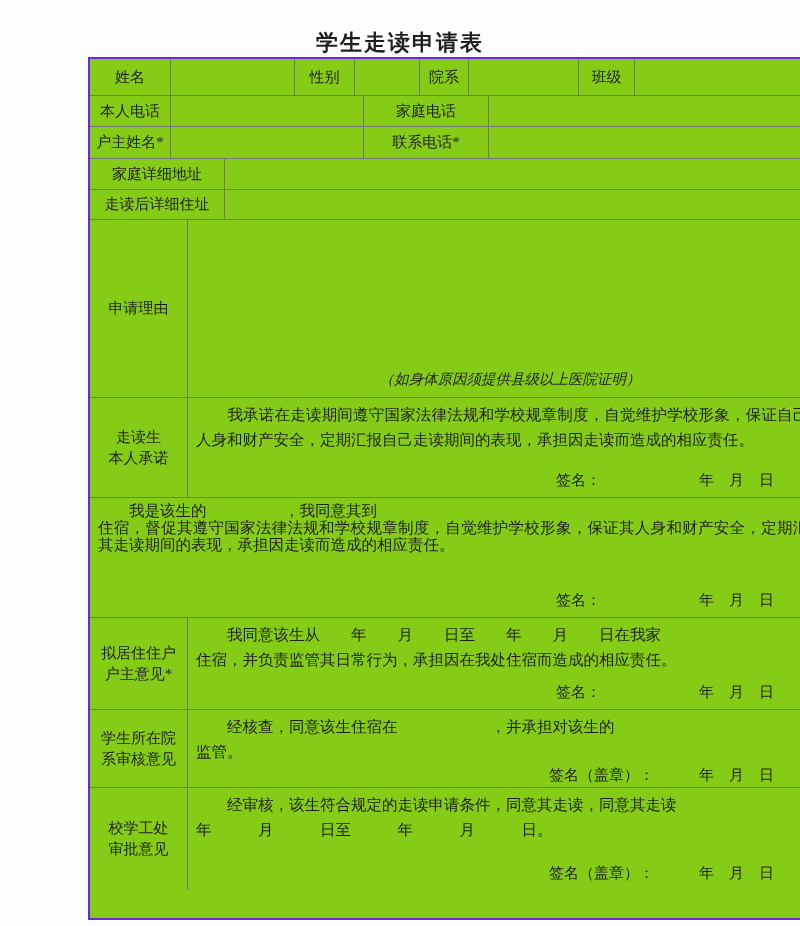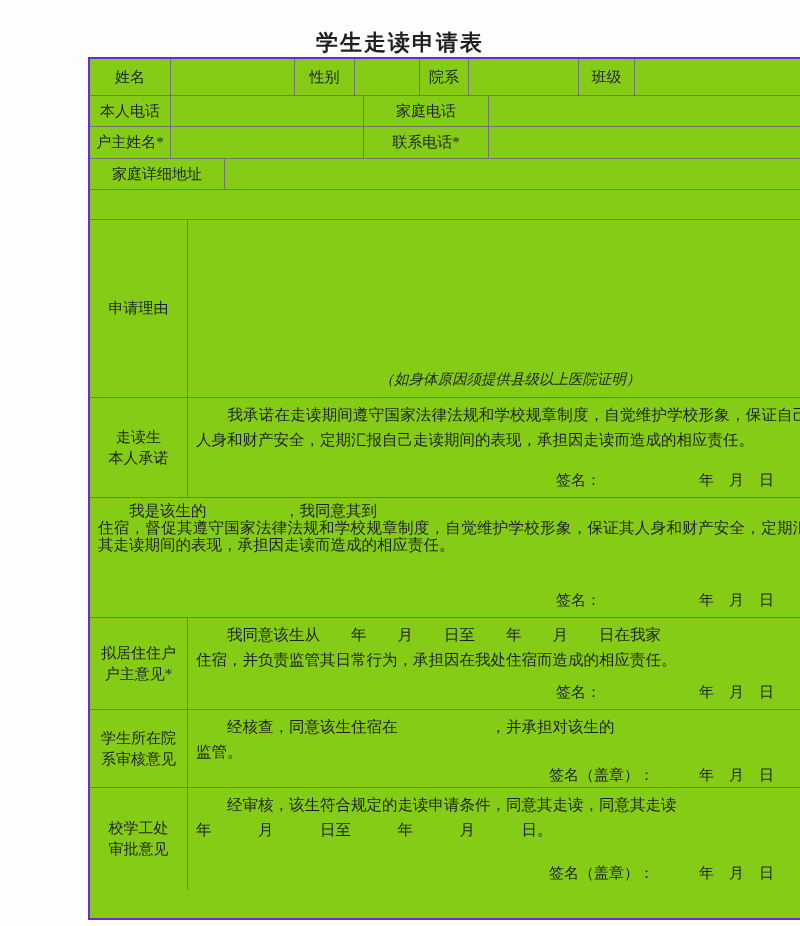--- a/index.html
+++ b/index.html
@@ -95,20 +95,21 @@
       <div class="cell lbl" style="width:125px">联系电话*</div>
       <div class="cell blank" style="flex:1"></div>
     </div>
 
     <div class="row" style="height:31px">
       <div class="cell lbl" style="width:135px">家庭详细地址</div>
       <div class="cell blank" style="flex:1"></div>
     </div>
 
     <div class="row" style="height:30px">
+      <div class="cell lbl" style="width:135px">走读后详细住址</div>
       <div class="cell blank" style="flex:1"></div>
     </div>
 
     <div class="row" style="height:178px">
       <div class="cell lbl" style="width:98px">申请理由</div>
       <div class="cell reason-cell" style="flex:1">
         <div class="body"></div>
         <div class="note">（如身体原因须提供县级以上医院证明）</div>
       </div>
     </div>

